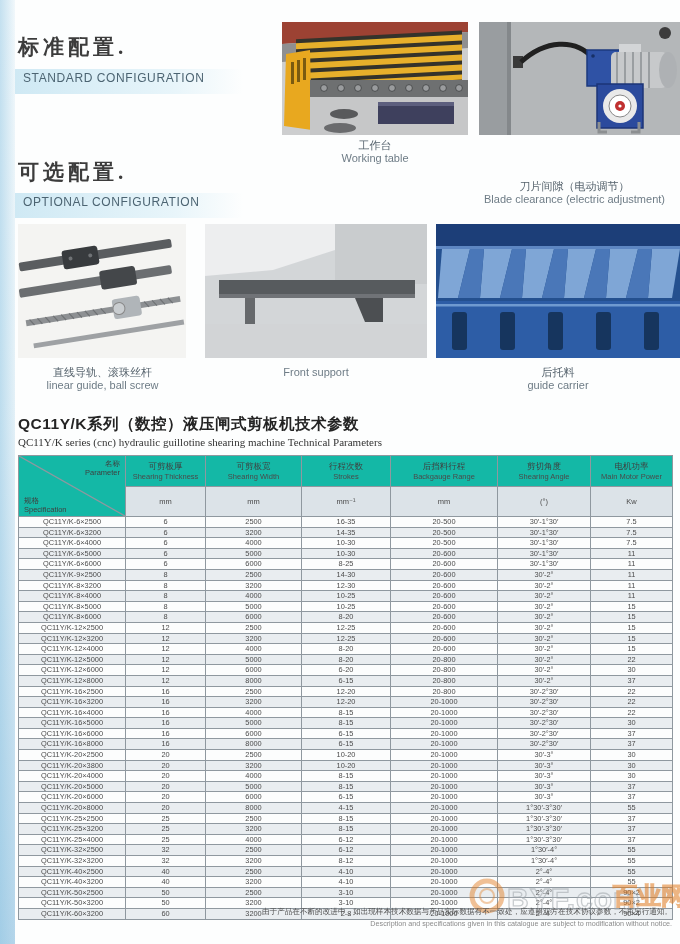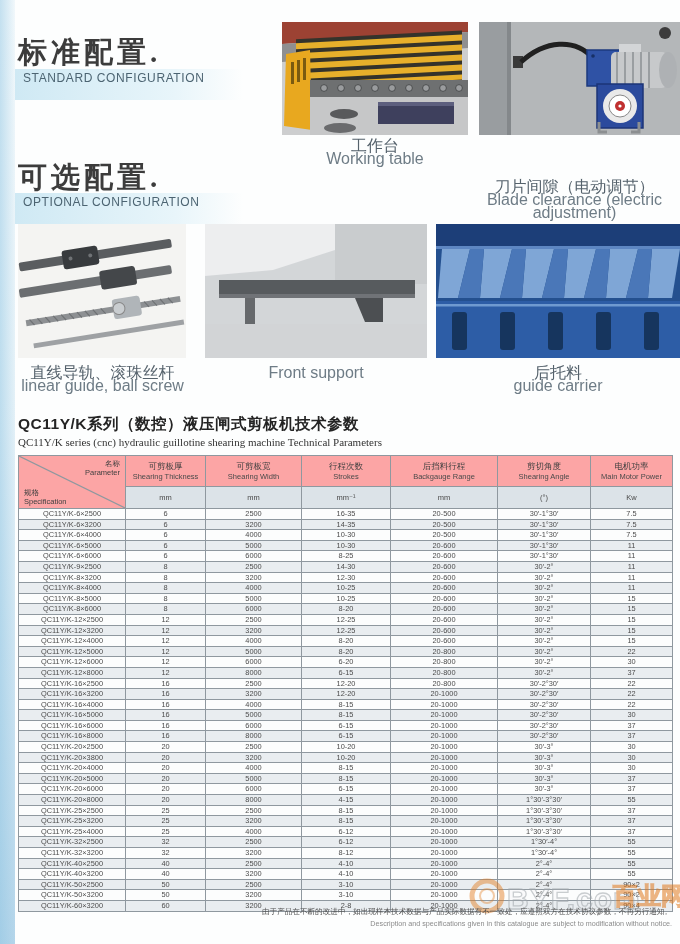--- a/index.html
+++ b/index.html
@@ -7,54 +7,54 @@
   body {
     position:relative; overflow:hidden; background:#fdfefe;
     font-family:"Liberation Sans","DejaVu Sans",sans-serif; color:#444;
   }
   .edge-tint { position:absolute; left:0; top:0; width:15px; height:944px; pointer-events:none;
     background:linear-gradient(180deg, rgba(160,205,230,.12) 0%, rgba(150,200,228,.25) 45%, rgba(120,180,218,.55) 100%); }
   .edge-tint:after { content:""; position:absolute; inset:0;
     background:linear-gradient(90deg, rgba(140,195,225,.45), rgba(140,195,225,0)); }
 
   .h-cn { position:absolute; left:18px; font-family:"Liberation Serif","DejaVu Serif",serif;
-    font-weight:bold; font-size:29px; letter-spacing:4px; color:#3c3c3c; white-space:nowrap; }
-  .h-strip { position:absolute; left:15px; width:228px; height:31px; line-height:19px;
+    font-weight:bold; font-size:21px; letter-spacing:4px; color:#3c3c3c; white-space:nowrap; }
+  .h-strip { position:absolute; left:15px; width:228px; height:25px; line-height:19px;
     padding-left:8px; font-size:12px; letter-spacing:.6px; color:#4c6472; white-space:nowrap;
     background:linear-gradient(90deg,#cfe9f4 0%,#e8f5fa 70%,rgba(238,247,251,0)); }
   #std-title { top:33px; } #std-strip { top:69px; }
   #opt-title { top:158px; } #opt-strip { top:193px; }
 
   .photo { position:absolute; overflow:hidden; background:#cfd0d0; }
   .photo svg { display:block; width:100%; height:100%; }
   #photo-working-table { left:282px; top:22px; width:186px; height:113px; }
   #photo-blade-clearance { left:479px; top:22px; width:201px; height:113px; }
   #photo-linear-guide { left:18px; top:224px; width:168px; height:134px; }
   #photo-front-support { left:205px; top:224px; width:222px; height:134px; }
   #photo-back-carrier { left:436px; top:224px; width:244px; height:134px; }
 
-  .cap { position:absolute; text-align:center; font-size:16px; line-height:13px; color:#55626c; }
+  .cap { position:absolute; text-align:center; font-size:11px; line-height:13px; color:#55626c; }
   .cap .en { color:#6e7c86; }
   #cap-working-table { left:282px; top:139px; width:186px; }
   #cap-blade-clearance { left:469px; top:139px; width:211px;margin-top:41px; }
   #cap-linear-guide { left:10px; top:366px; width:185px; }
   #cap-front-support { left:205px; top:366px; width:222px; }
   #cap-back-carrier { left:436px; top:366px; width:244px; }
 
   .tbl-title-cn { position:absolute; left:18px; top:414px; font-size:15.5px; font-weight:bold;
     color:#242424; letter-spacing:.5px; white-space:nowrap; }
   .tbl-title-en { position:absolute; left:18px; top:436px; font-size:11px; color:#333;
     font-family:Liberation Serif, serif; white-space:nowrap; }
 
   table.params { position:absolute; left:18px; top:455px; width:654px;
     border-collapse:collapse; table-layout:fixed; }
   .params th, .params td { border:1px solid #8f989f; text-align:center;
     padding:0; overflow:hidden; white-space:nowrap; }
-  .params thead tr.labels th { height:31px; background:#fca5a5; font-weight:normal; }
-  .params thead tr.units td { height:22px; background:#dce3e8; font-size:7.5px;
+  .params thead tr.labels th { height:31px; background:#14b8a6; font-weight:normal; }
+  .params thead tr.units td { height:30px; background:#dce3e8; font-size:7.5px;
     line-height:11px; color:#4a4a4a; }
   .params .hz { display:block; font-size:8.5px; line-height:11px; color:#3f3f3f; }
   .params .he { display:block; font-size:7.5px; line-height:9px; color:#4a4a4a; }
   .params tbody td { height:9.7px; line-height:9.6px; font-size:7.4px; color:#4c4c4c; }
   .params tbody tr:nth-child(odd)  { background:#fcfdfd; }
   .params tbody tr:nth-child(even) { background:#e9edf0; }
   th.corner { position:relative; background:#dce3e8; }
   th.corner .diag { position:absolute; inset:0; width:100%; height:100%; }
   .corner-top { position:absolute; top:3px; right:5px; text-align:right; }
   .corner-bottom { position:absolute; bottom:2px; left:5px; text-align:left; }

